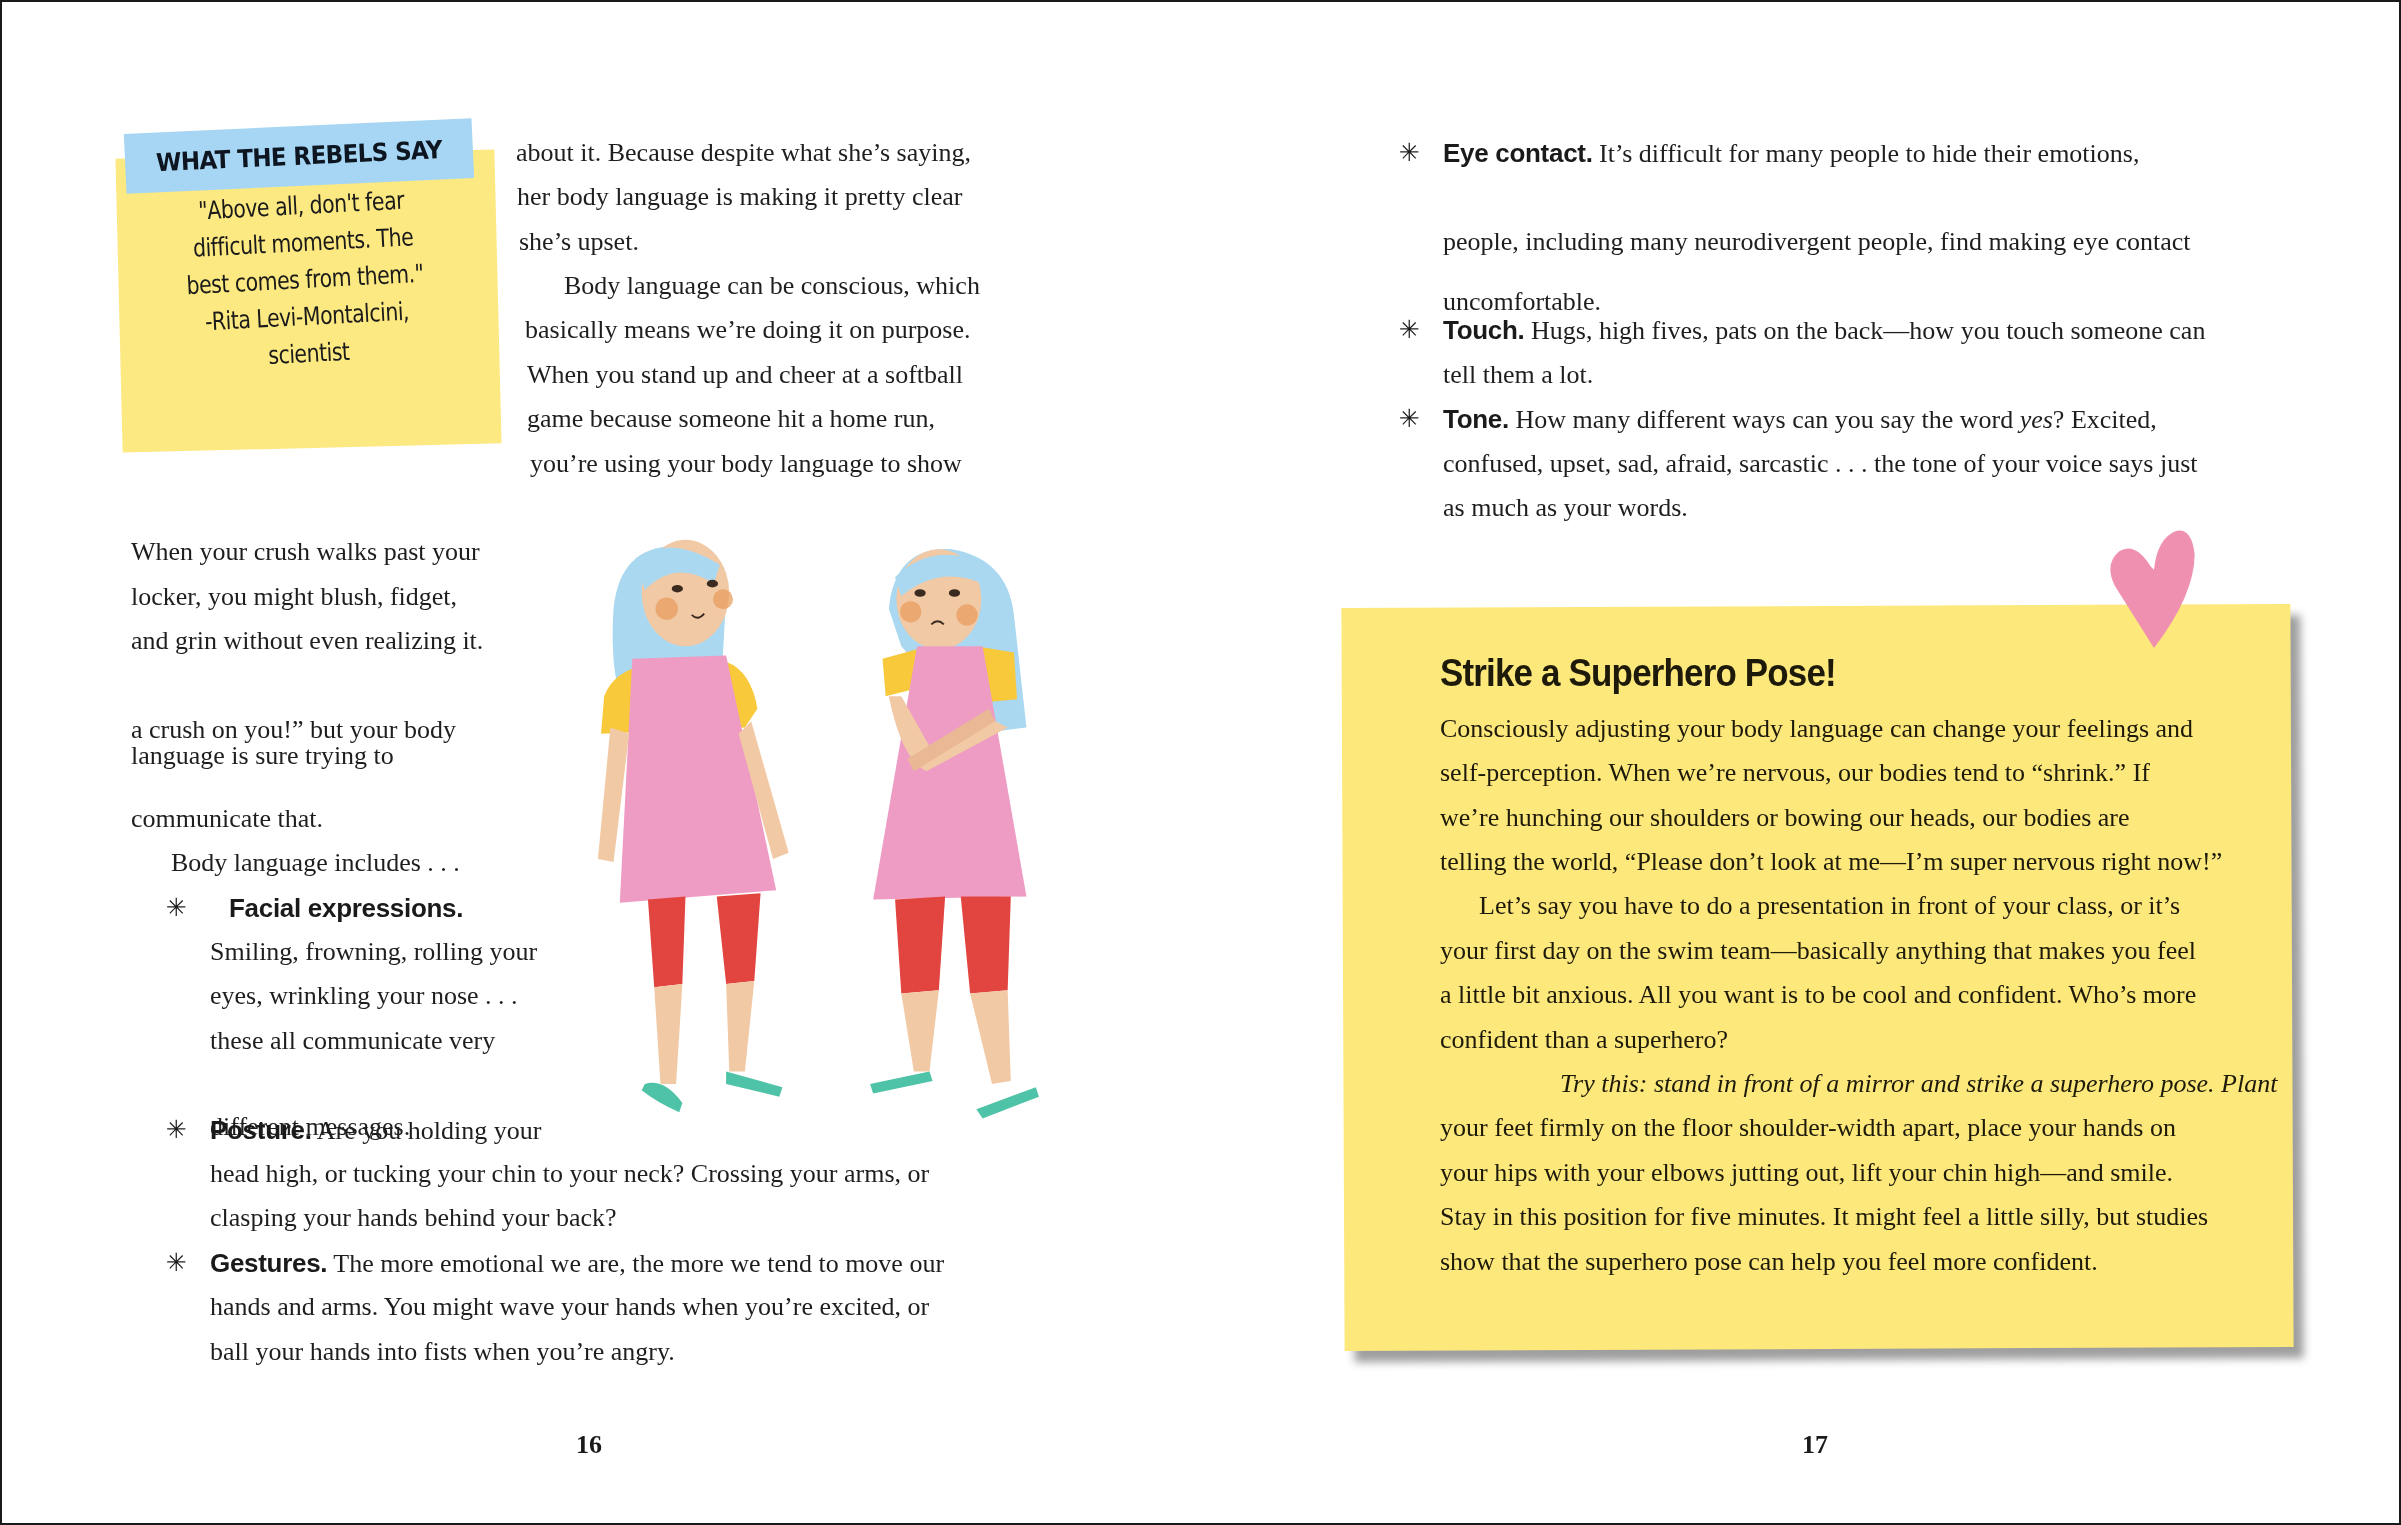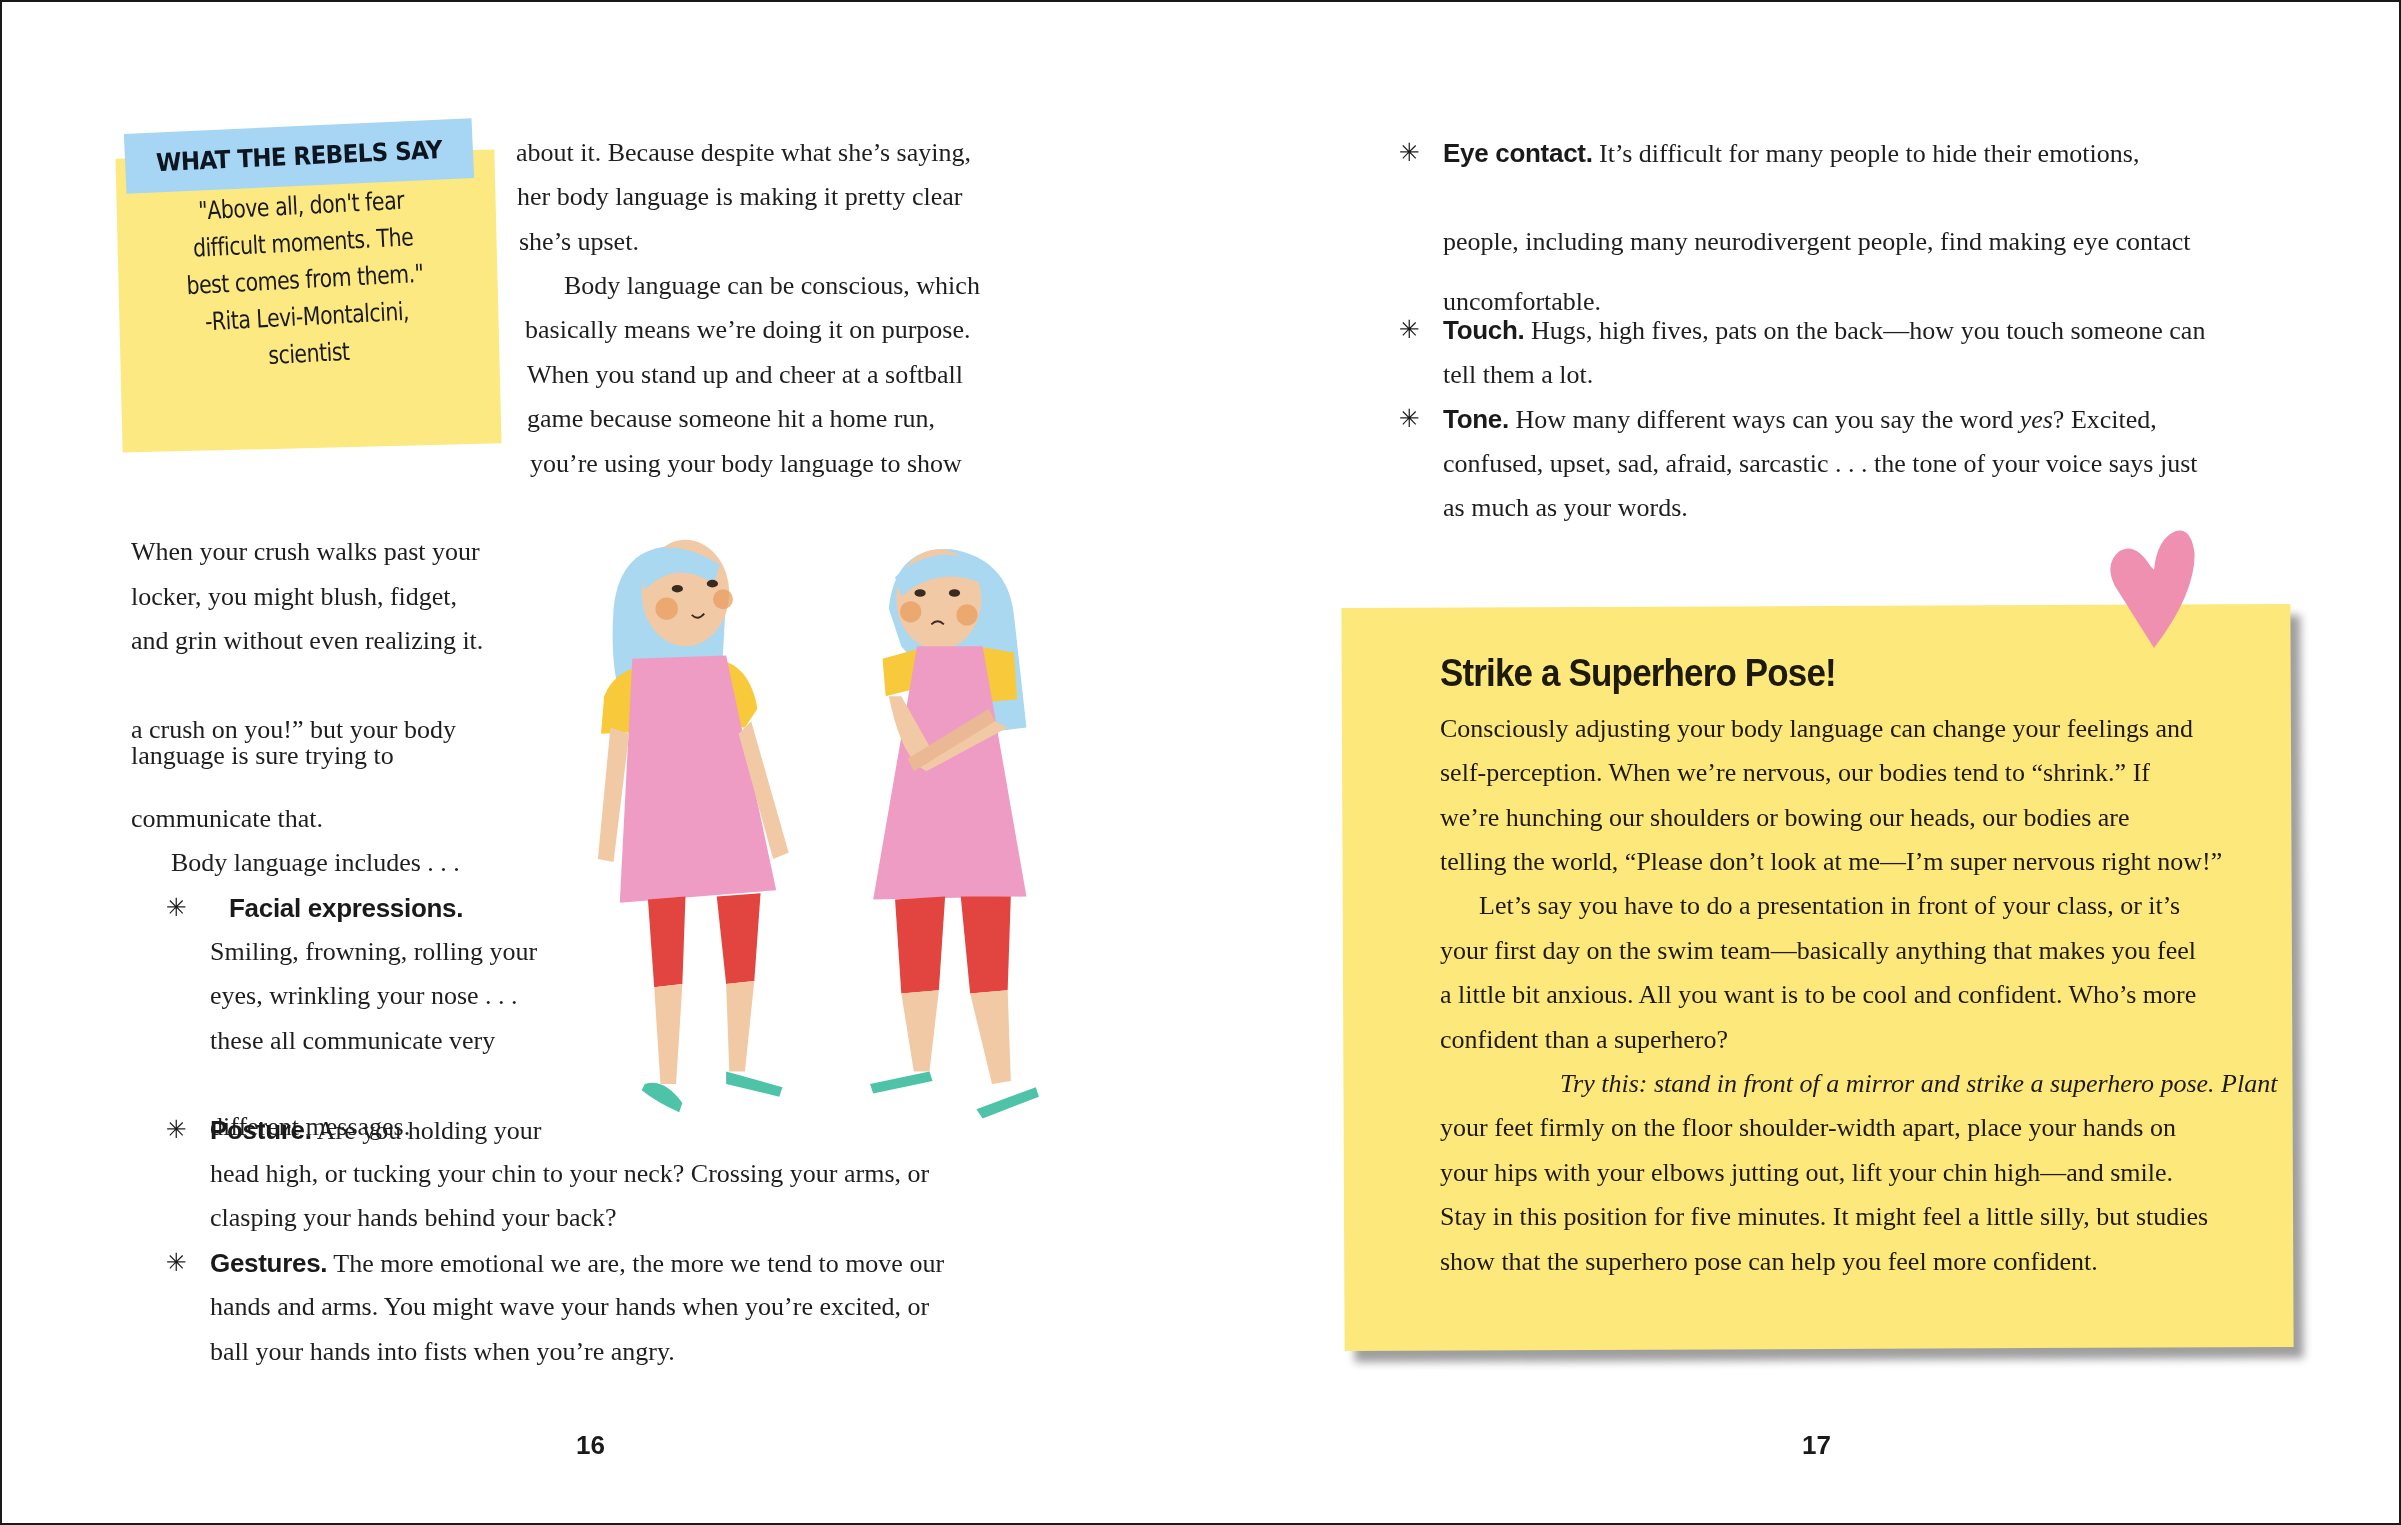--- a/index.html
+++ b/index.html
@@ -19,21 +19,21 @@
   .line { position: absolute; white-space: nowrap; line-height: 44px; height: 44px; }
   .bold-sans {
     font-family: "Liberation Sans", "DejaVu Sans", sans-serif;
     font-weight: 700; letter-spacing: -0.3px; color: #1a1a1a;
   }
   .bullet-star {
     position: absolute; font-family: "DejaVu Sans", sans-serif;
     font-size: 25px; line-height: 44px; color: #1a1a1a;
   }
   .page-number {
-    position: absolute; font-family: Liberation Sans, sans-serif;
+    position: absolute; font-family: Liberation Serif, serif;
     font-weight: 700; font-size: 26px; color: #1a1a1a;
   }
 
   
   .rebels-note {
     position: absolute; left: 117px; top: 152px; width: 379px; height: 294px;
     background: #fde981; transform: rotate(-1.4deg); transform-origin: center;
   }
   .rebels-tab {
     position: absolute; left: 123px; top: 124px; width: 348px; height: 60px;

